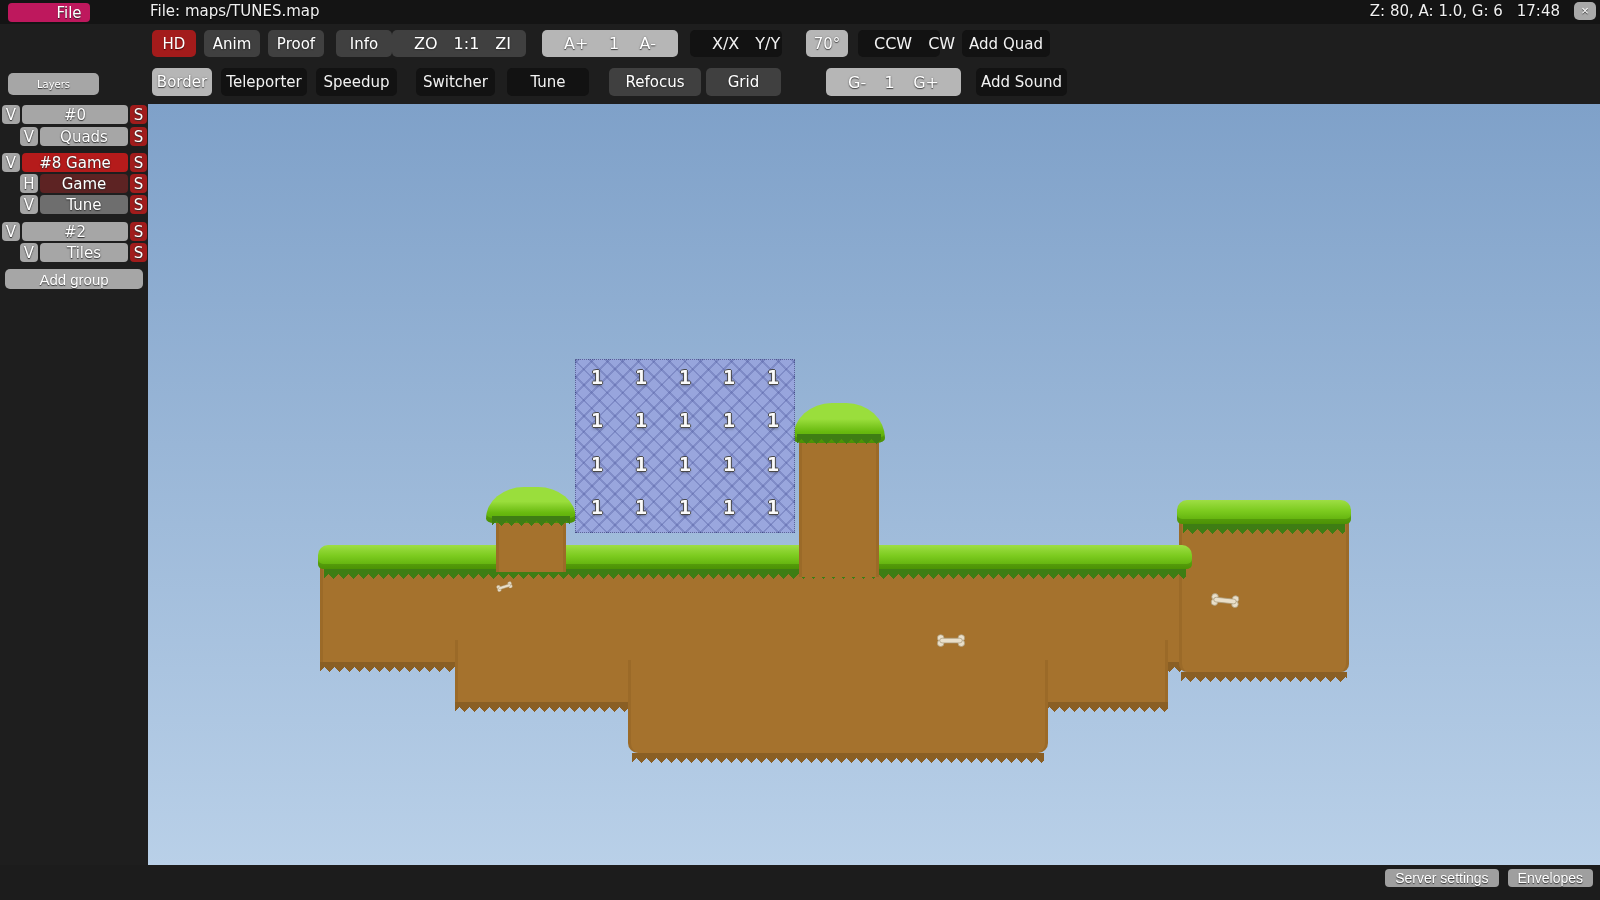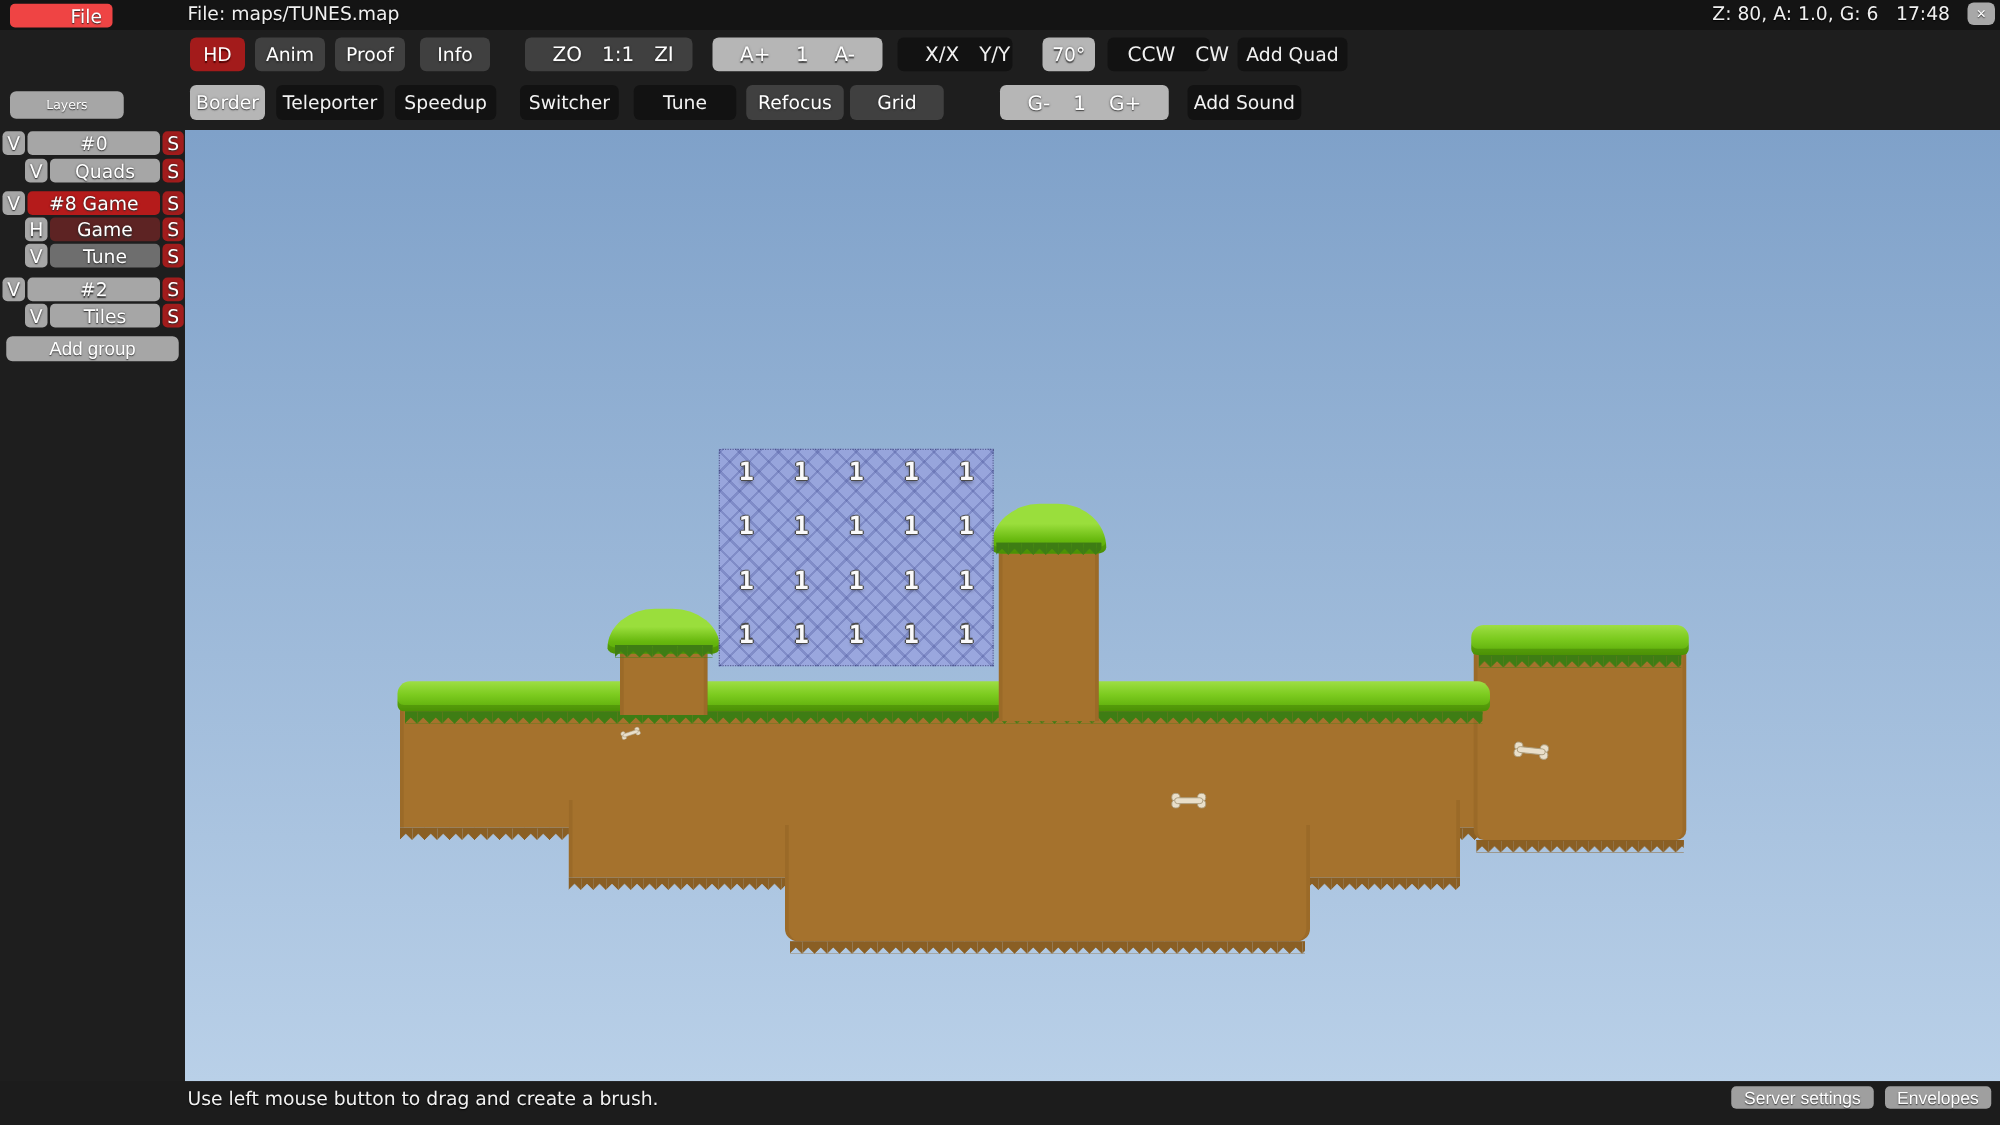--- a/index.html
+++ b/index.html
@@ -6,21 +6,21 @@
   html,body { width:1600px; height:900px; }
   body {
     font-family:"DejaVu Sans","Liberation Sans",sans-serif;
     background:#1e1e1e; position:relative; overflow:hidden;
     -webkit-font-smoothing:antialiased;
   }
 
   
   .titlebar { position:absolute; left:0; top:0; width:1600px; height:24px; background:#141414; }
   .file-btn { position:absolute; left:8px; top:3px; width:82px; height:19px;
-    background:#ef4444; border:none; border-radius:4px; font:15px "DejaVu Sans",sans-serif;
+    background:#be185d; border:none; border-radius:4px; font:15px "DejaVu Sans",sans-serif;
     color:#fff; text-shadow:0 1px 1px #222; text-align:center; line-height:18px; cursor:default;padding-left:40px; }
   .win-title { position:absolute; left:150px; top:2px; font-size:15px; color:#f0f0f0; text-shadow:0 1px 1px #000; }
   .tb-right { position:absolute; right:4px; top:2px; display:flex; align-items:center; gap:14px;
     font-size:15px; color:#f0f0f0; text-shadow:0 1px 1px #000; }
   .close-btn { width:22px; height:18px; background:#a8a8a8; border:none; border-radius:5px;
     color:#fff; font-size:13px; line-height:16px; text-align:center; text-shadow:0 1px 1px #333; }
 
   
   .toolbar { position:absolute; left:152px; display:flex; align-items:center; }
   .toolbar.row1 { top:30px; height:27px; }
@@ -126,21 +126,21 @@
     <span>17:48</span>
     <button class="close-btn">×</button>
   </div>
 </div>
 
 <div class="toolbar row1">
   <button class="tbtn btn-red" style="width:44px">HD</button>
   <button class="tbtn btn-gray" style="width:56px;margin-left:8px">Anim</button>
   <button class="tbtn btn-gray" style="width:56px;margin-left:8px">Proof</button>
   <button class="tbtn btn-gray" style="width:56px;margin-left:12px">Info</button>
-  <div class="bgroup btn-gray" style="width:134px;margin-left:28px">
+  <div class="bgroup btn-gray" style="width:134px;">
     <span>ZO</span>
     <span>1:1</span>
     <span>ZI</span>
   </div>
   <div class="bgroup btn-light" style="width:136px;margin-left:16px">
     <span>A+</span>
     <span>1</span>
     <span>A-</span>
   </div>
   <div class="bgroup btn-dark" style="width:92px;margin-left:12px">
@@ -154,21 +154,21 @@
   </div>
   <button class="tbtn btn-dark" style="width:88px;margin-left:22px">Add Quad</button>
 </div>
 
 <div class="toolbar row2">
   <button class="tbtn btn-light" style="width:60px">Border</button>
   <button class="tbtn btn-dark" style="width:86px;margin-left:9px">Teleporter</button>
   <button class="tbtn btn-dark" style="width:81px;margin-left:9px">Speedup</button>
   <button class="tbtn btn-dark" style="width:79px;margin-left:19px">Switcher</button>
   <button class="tbtn btn-dark" style="width:82px;margin-left:12px">Tune</button>
-  <button class="tbtn btn-gray" style="width:78px;margin-left:8px">Refocus</button>
+  <button class="tbtn btn-gray" style="width:92px;margin-left:20px">Refocus</button>
   <button class="tbtn btn-gray" style="width:75px;margin-left:5px">Grid</button>
   <div class="bgroup btn-light" style="width:135px;margin-left:45px">
     <span>G-</span>
     <span>1</span>
     <span>G+</span>
   </div>
   <button class="tbtn btn-dark" style="width:91px;margin-left:15px">Add Sound</button>
 </div>
 
 <div class="sidebar">
@@ -283,18 +283,17 @@
       <span class="tune-num">1</span>
       <span class="tune-num">1</span>
       <span class="tune-num">1</span>
       <span class="tune-num">1</span>
       <span class="tune-num">1</span>
       <span class="tune-num">1</span>
     </div>
 </div>
 
 <div class="statusbar">
-  <span class="hint">Use left mouse button to drag and create a brush.</span>
   <span class="sb-right">
     <button class="sb-btn">Server settings</button>
     <button class="sb-btn">Envelopes</button>
   </span>
 </div>
 
 </body></html>

